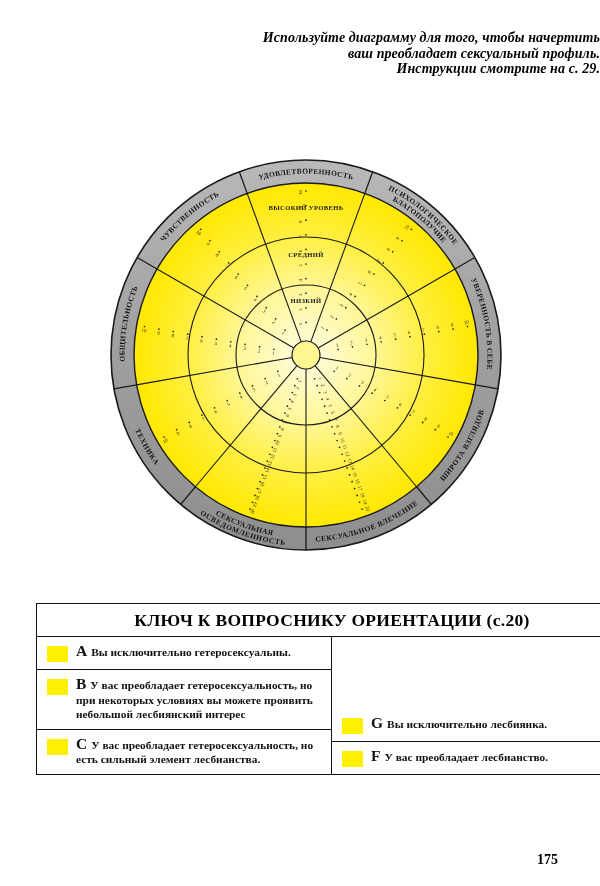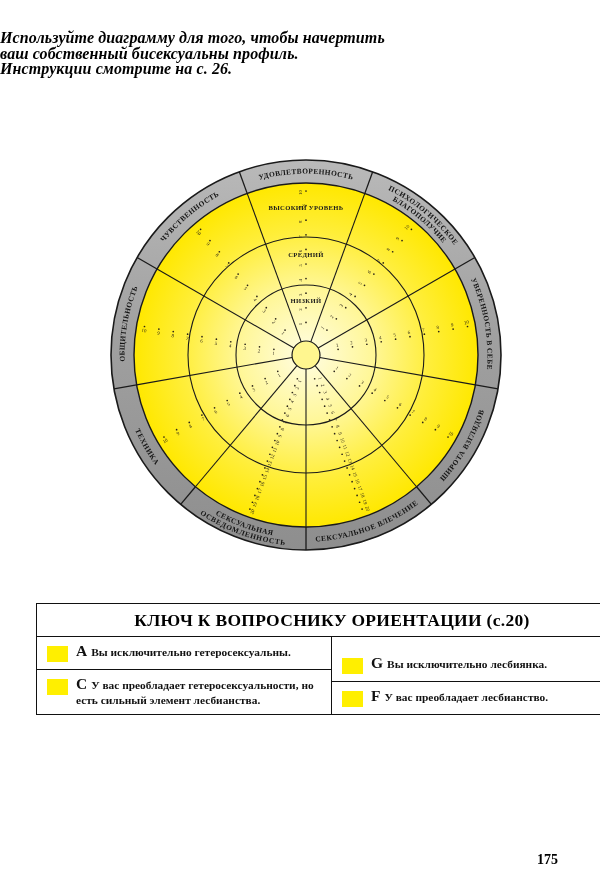--- a/index.html
+++ b/index.html
@@ -9,25 +9,25 @@
     font-family:"Liberation Serif", serif;
     color:#000;
     position:relative;
     overflow:hidden;
   }
 
   
   .heading{
     position:absolute;
     left:0;right:0;top:30px;
-    text-align:left;
+    text-align:right;
     font-family:"Liberation Serif", serif;
     font-style:italic;
     font-weight:bold;
-    font-size:16px;
+    font-size:14px;
     line-height:15.5px;
     letter-spacing:0.1px;
   }
   .heading div{white-space:nowrap;}
 
   
   .wheel-wrap{
     position:absolute;
     left:96px; top:155px;
     width:420px;height:402px;
@@ -119,22 +119,22 @@
     font-size:14px;
     font-weight:bold;
     margin-top:12px;
   }
 </style>
 </head>
 <body>
 
 <div class="heading">
   <div>Используйте диаграмму для того, чтобы начертить</div>
-  <div>ваш собственный бисексуальны профиль.</div>
-  <div>Инструкции смотрите на с. 26.</div>
+  <div>ваш преобладает сексуальный профиль.</div>
+  <div>Инструкции смотрите на с. 29.</div>
 </div>
 
 <div class="wheel-wrap">
   <svg id="wheel-svg" width="420" height="402" viewBox="0 0 420 402">
     <defs>
       <radialGradient id="yellowGrad" cx="50%" cy="50%" r="50%">
         <stop offset="0%" stop-color="#fffde3"></stop>
         <stop offset="38%" stop-color="#fff79a"></stop>
         <stop offset="72%" stop-color="#ffee3a"></stop>
         <stop offset="100%" stop-color="#ffe800"></stop>
@@ -432,21 +432,25 @@
 <div class="keybox">
   <div class="key-title">КЛЮЧ К ВОПРОСНИКУ ОРИЕНТАЦИИ (с.20)</div>
   <div class="key-cols">
     <div class="key-col left" id="key-col-left">
         <div class="key-entry">
           <div class="swatch" style="background: rgb(255, 239, 0);"></div>
           <div class="key-text"><span class="key-letter">A</span><span class="key-body">Вы исключительно гетеросексуальны.</span></div>
         </div>
         <div class="key-entry">
           <div class="swatch" style="background: rgb(255, 239, 0);"></div>
-          <div class="key-text"><span class="key-letter">C</span><span class="key-body">У вас преобладает гетеросексуальности, но есть сильный элемент лесбианства.</span></div>
+          <div class="key-text"><span class="key-letter">B</span><span class="key-body">У вас преобладает гетеросексуальность, но при некоторых условиях вы можете проявить небольшой лесбиянский интерес</span></div>
+        </div>
+        <div class="key-entry">
+          <div class="swatch" style="background: rgb(255, 239, 0);"></div>
+          <div class="key-text"><span class="key-letter">C</span><span class="key-body">У вас преобладает гетеросексуальность, но есть сильный элемент лесбианства.</span></div>
         </div>
       </div>
     <div class="key-col right" id="key-col-right">
         <div class="key-entry">
           <div class="swatch" style="background: rgb(255, 239, 0);"></div>
           <div class="key-text"><span class="key-letter">G</span><span class="key-body">Вы исключительно лесбиянка.</span></div>
         </div>
         <div class="key-entry">
           <div class="swatch" style="background: rgb(255, 239, 0);"></div>
           <div class="key-text"><span class="key-letter">F</span><span class="key-body">У вас преобладает лесбианство.</span></div>

